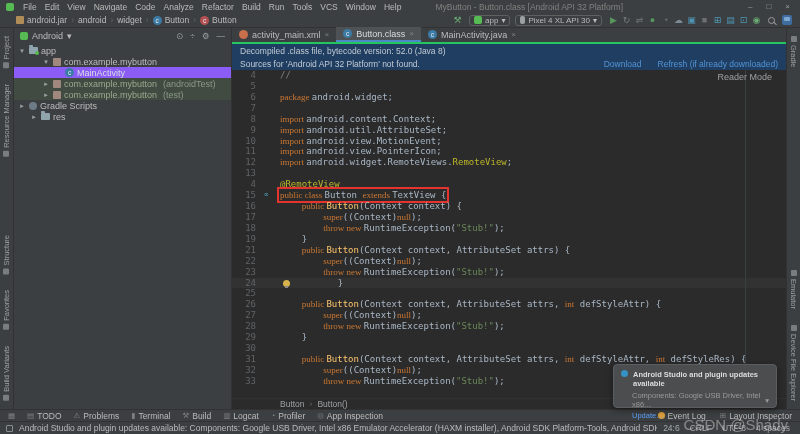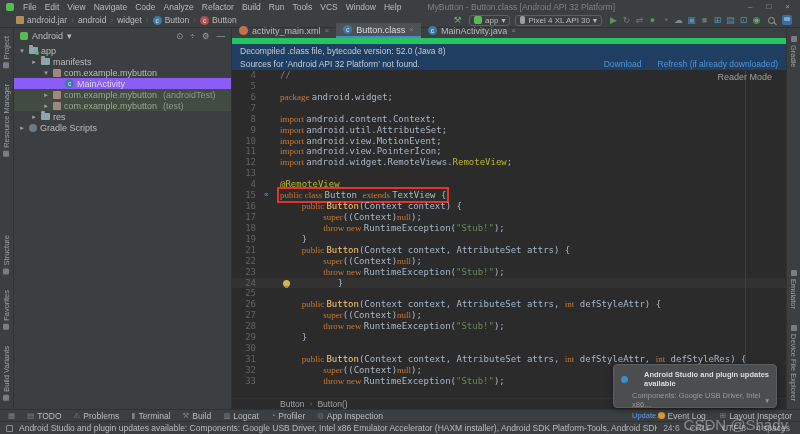--- a/index.html
+++ b/index.html
@@ -4,21 +4,21 @@
 <style>
   * { margin:0; padding:0; box-sizing:border-box; }
   html,body { width:800px; height:434px; overflow:hidden; background:#2b2b2b;
               font-family:"Liberation Sans","DejaVu Sans",sans-serif; }
   .bar { background:#3c3f41; display:flex; align-items:center; }
 
   
   #titlebar { height:13px; font-size:8.5px; color:#bbbbbb; padding-left:4px; }
   #as-logo { width:8px; height:8px; border-radius:2px; background:#57bb54; margin:0 5px 0 2px; }
   .menu-item { padding:0 4px; cursor:default; }
-  #win-title { color:#808080; margin-left:22px; white-space:nowrap; overflow:hidden; }
+  #win-title { color:#808080; margin-left:30px; white-space:nowrap; overflow:hidden; }
   #win-controls { margin-left:auto; display:flex; gap:14px; padding-right:10px; color:#9da0a3; font-size:8px; }
 
   
   #navbar { height:15px; font-size:8.5px; color:#bbbbbb; padding-left:16px; border-bottom:1px solid #323232; }
   #crumbs { display:flex; align-items:center; gap:4px; }
   .crumb { display:flex; align-items:center; gap:3px; }
   .crumb-sep { color:#666; }
   #toolbar { margin-left:auto; display:flex; align-items:center; gap:5px; padding-right:8px; }
   .combo { display:flex; align-items:center; gap:3px; border:1px solid #5e6060; border-radius:3px;
            height:11px; padding:0 4px; font-size:8px; color:#bbbbbb; }
@@ -59,21 +59,21 @@
   .i-class { width:9px; height:9px; border-radius:50%; background:#3c7ba5; color:#e8eef2; font-size:6.5px;
              line-height:9px; text-align:center; flex:0 0 9px; }
   .i-class.red { background:#b05050; }
   .i-gradle { width:8px; height:8px; border-radius:50%; background:#6e7b85; flex:0 0 8px; }
   .i-jar { width:8px; height:8px; background:#b08d57; border-radius:1px; }
   .i-android { width:9px; height:9px; border-radius:50%; background:#c96f4c; }
 
   
   #editor { flex:1; display:flex; flex-direction:column; background:#2b2b2b; position:relative; min-width:0; }
   #tabs { height:16px; background:#3c3f41; display:flex; align-items:flex-end; font-size:9px; color:#bbbbbb;
-          border-bottom:6px solid #22c55e; }
+          border-bottom:2px solid #22c55e; }
   .tab { height:15px; display:flex; align-items:center; gap:4px; padding:0 7px; }
   .tab.active { background:#4e5254; border-bottom:2px solid #4a88c7; color:#d8dde2; }
   .tab .x { color:#808080; font-size:8px; }
   .banner { height:13px; background:#1f3e61; color:#c3cbd4; font-size:8.5px; display:flex; align-items:center;
             padding:0 8px; }
   .banner .links { margin-left:auto; display:flex; gap:16px; }
   .banner .links span { color:#5394d6; }
 
   #codewrap { flex:1; position:relative; overflow:hidden;
               font-family:"DejaVu Sans Mono","Liberation Mono",monospace; font-size:9px; }
@@ -102,21 +102,21 @@
   .dot-orange { width:7px; height:7px; border-radius:50%; background:#d99e3c; display:inline-block; }
   #statusbar { height:13px; font-size:8.5px; color:#bbbbbb; padding:0 10px 0 6px; gap:6px; border-top:1px solid #323232; }
   #status-msg { white-space:nowrap; overflow:hidden; flex:1; min-width:0; }
   #status-right { display:flex; gap:10px; color:#a7abaf; white-space:nowrap; }
   #sb-ic { width:7px; height:7px; border:1px solid #8a8d90; border-radius:1px; flex:0 0 7px; }
 
   
   #notif { position:absolute; right:23px; bottom:26px; width:164px; height:44px; background:#4b4d4f;
            border:1px solid #5b5e61; border-radius:4px; padding:5px 7px; font-size:7.5px; z-index:40;
            box-shadow:0 2px 6px rgba(0,0,0,.4); }
-  #notif .t-row { display:flex; align-items:center; gap:16px; color:#dddddd; font-weight:bold; }
+  #notif .t-row { display:flex; gap:5px; color:#dddddd; font-weight:bold; }
   #notif .n-dot { width:7px; height:7px; border-radius:50%; background:#3592c4; flex:0 0 7px; }
   #notif .body { color:#9a9a9a; margin:3px 0 2px 11px; display:flex; align-items:center; }
   #notif .body .chev { margin-left:auto; color:#9a9a9a; }
   #notif .link { color:#589df6; margin-left:11px; }
 
   #watermark { position:absolute; right:12px; bottom:1px; color:rgba(255,255,255,.38); font-size:15px; z-index:50; }
 </style>
 </head>
 <body>
 
@@ -223,25 +223,20 @@
         <span>⚙</span>
         <span>—</span>
       </span>
     </div>
     <div class="tree" id="tree">
         <div class="trow" style="padding-left: 4px;">
           <span class="chev">▾</span>
           <span class="i-folder app"></span>
           <span>app</span>
         </div>
-        <div class="trow" style="padding-left: 16px;">
-          <span class="chev">▸</span>
-          <span class="i-folder"></span>
-          <span>manifests</span>
-        </div>
         <div class="trow" style="padding-left: 28px;">
           <span class="chev">▾</span>
           <span class="i-pkg"></span>
           <span>com.example.mybutton</span>
         </div>
         <div class="trow sel" style="padding-left: 40px;">
           <span class="chev"></span>
           <span class="i-class">c</span>
           <span>MainActivity</span>
         </div>
@@ -250,29 +245,29 @@
           <span class="i-pkg"></span>
           <span>com.example.mybutton</span>
           <span class="suffix">(androidTest)</span>
         </div>
         <div class="trow scope-test" style="padding-left: 28px;">
           <span class="chev">▸</span>
           <span class="i-pkg"></span>
           <span>com.example.mybutton</span>
           <span class="suffix">(test)</span>
         </div>
+        <div class="trow" style="padding-left: 4px;">
+          <span class="chev">▸</span>
+          <span class="i-gradle"></span>
+          <span>Gradle Scripts</span>
+        </div>
         <div class="trow" style="padding-left: 16px;">
           <span class="chev">▸</span>
           <span class="i-folder"></span>
           <span>res</span>
-        </div>
-        <div class="trow" style="padding-left: 4px;">
-          <span class="chev">▸</span>
-          <span class="i-gradle"></span>
-          <span>Gradle Scripts</span>
         </div>
       </div>
   </div>
 
   <div id="editor">
     <div id="tabs">
         <div class="tab">
           <span class="i-android"></span>
           <span>activity_main.xml</span>
           <span class="x">×</span>

